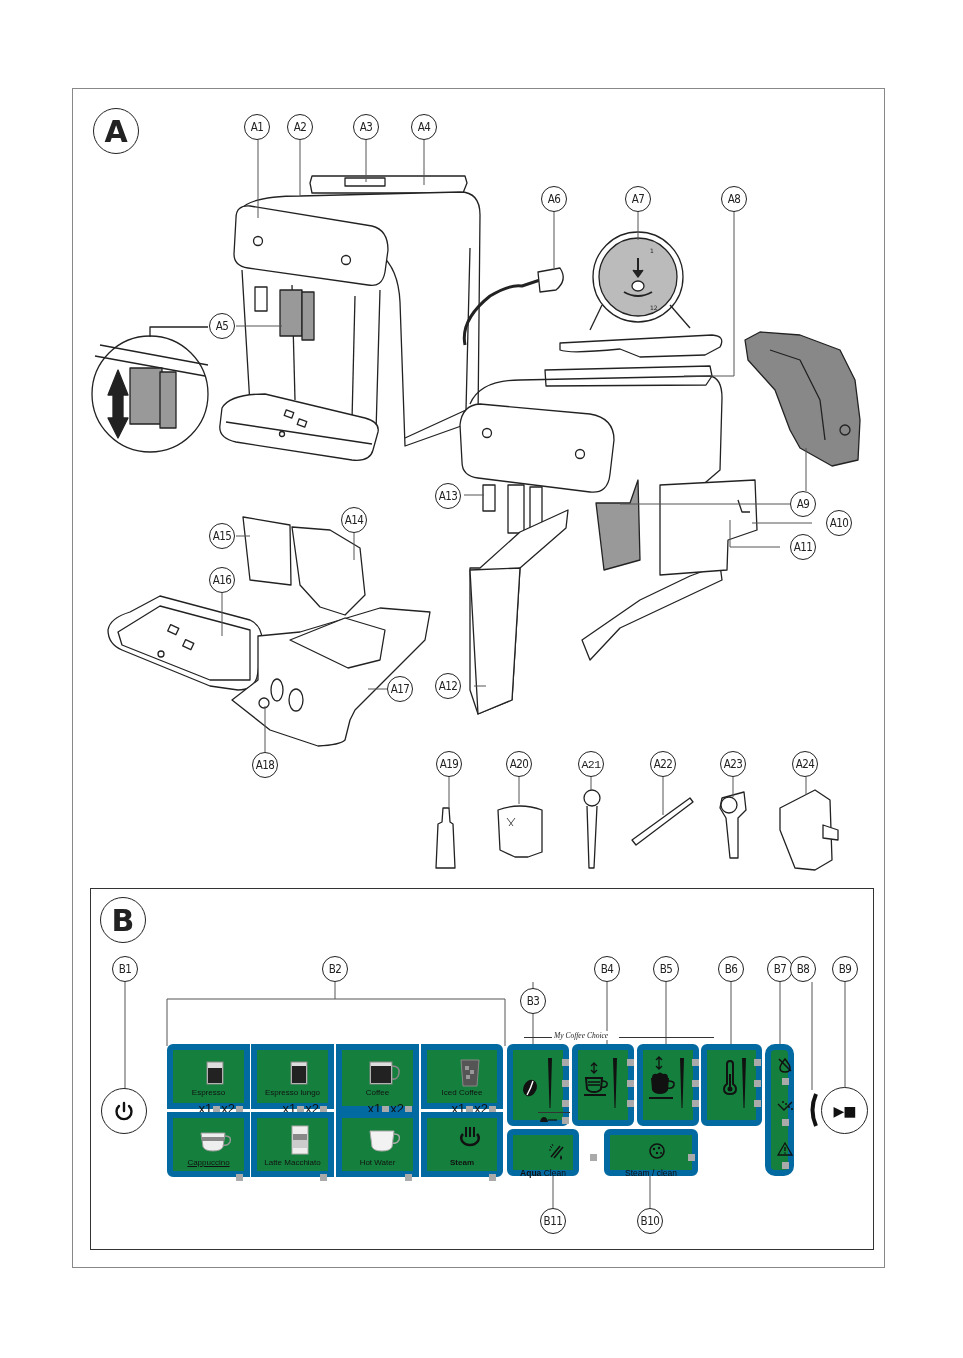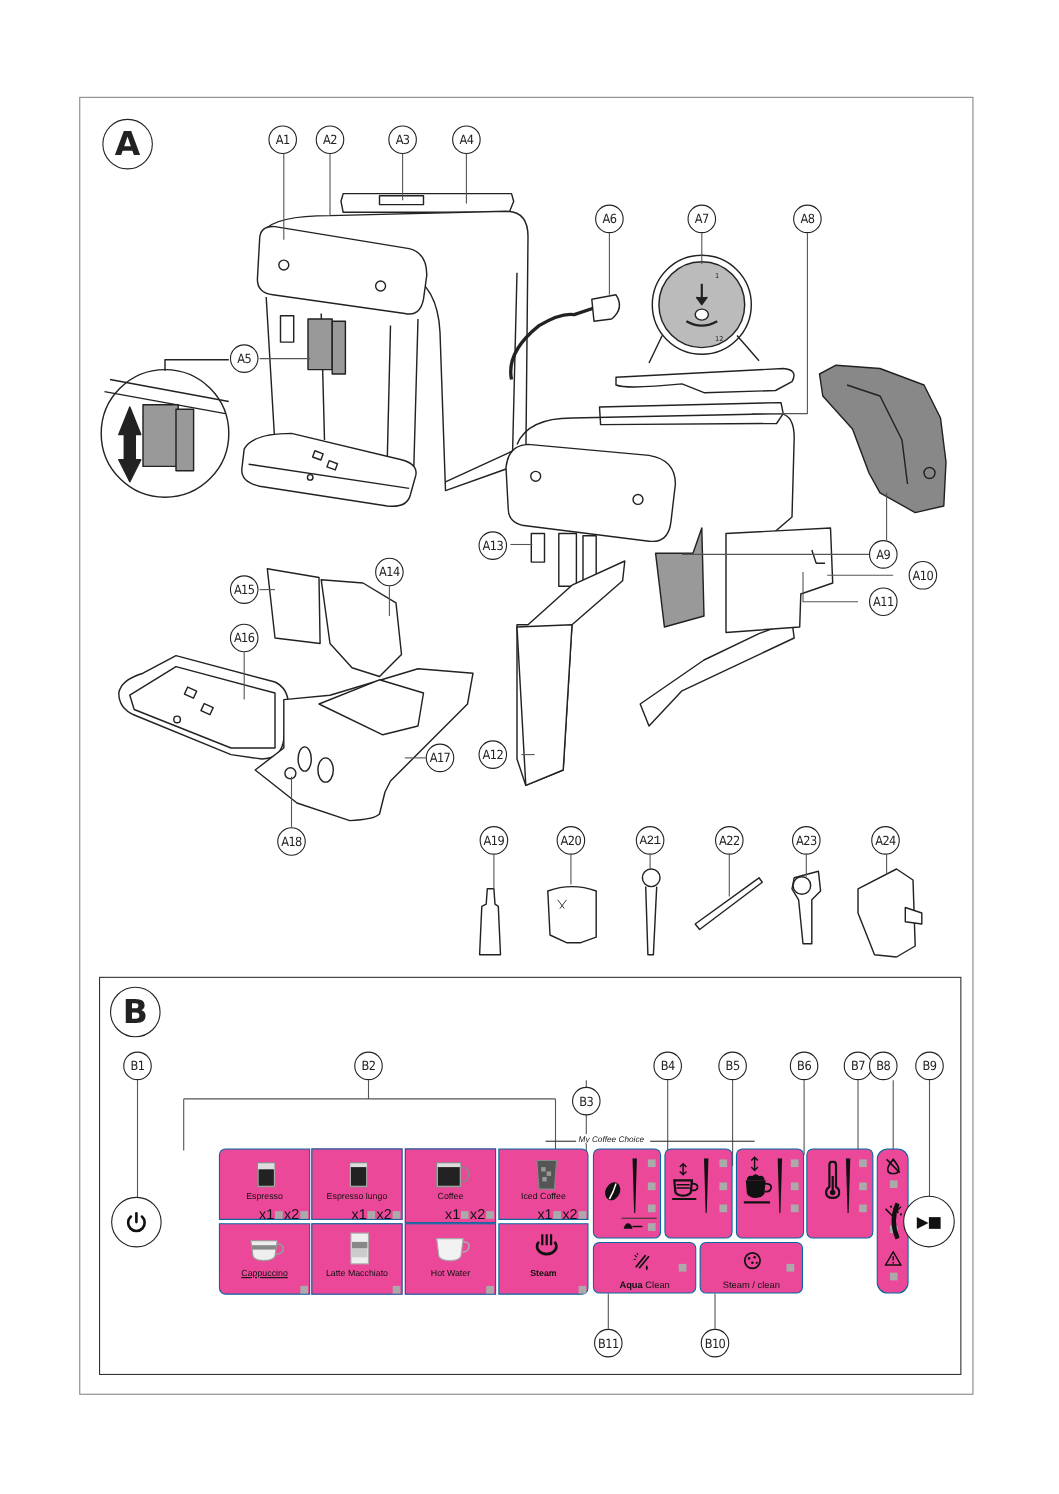--- a/index.html
+++ b/index.html
@@ -2,26 +2,26 @@
 <html><head>
 <meta charset="utf-8">
 <style>
   html,body{margin:0;padding:0;background:#fff;}
   body{width:963px;height:1358px;position:relative;overflow:hidden;font-family:"DejaVu Sans",sans-serif;color:#222;}
   .outer{position:absolute;left:72px;top:88px;width:813px;height:1180px;border:1px solid #888;box-sizing:border-box;}
   .bbox{position:absolute;left:90px;top:888px;width:784px;height:362px;border:1px solid #333;box-sizing:border-box;}
   .big{position:absolute;width:44px;height:44px;border:1.5px solid #222;border-radius:50%;display:flex;align-items:center;justify-content:center;font-family:"DejaVu Sans",sans-serif;font-weight:bold;font-size:30px;background:#fff;}
   .call{position:absolute;width:26px;height:26px;border:1.2px solid #222;border-radius:50%;background:#fff;display:flex;align-items:center;justify-content:center;font-family:"DejaVu Sans Condensed","DejaVu Sans",sans-serif;font-size:11.5px;letter-spacing:-0.5px;box-sizing:border-box;z-index:3;}
   svg.ill{position:absolute;left:0;top:0;}
-  .tile{position:absolute;border:1px solid #0369a1;box-sizing:border-box;background:#ec4899;border-radius:6px;margin-left:32px;}
+  .tile{position:absolute;border:6px solid #0369a1;box-sizing:border-box;background:#15803d;border-radius:6px;}
   .tlabel{position:absolute;left:0;right:0;text-align:center;font-size:8px;font-family:"Liberation Sans",sans-serif;color:#111;}
   .tsub{position:absolute;left:0;right:0;text-align:right;font-size:13px;font-family:"Liberation Sans",sans-serif;color:#111;}
   .sq{display:inline-block;width:7px;height:7px;background:#aaa;vertical-align:middle;margin:0 1px;}
   .led{position:absolute;width:7px;height:7px;background:#aaa;}
-  .mcc{position:absolute;left:496px;top:1032px;width:190px;height:10px;font-size:7.5px;font-style:italic;font-family:Liberation Sans, sans-serif;}
+  .mcc{position:absolute;left:524px;top:1032px;width:190px;height:10px;font-size:7.5px;font-style:italic;font-family:Liberation Serif, serif;}
   .mcc .line{position:absolute;top:5px;height:1px;background:#333;}
   .mcc span{position:absolute;left:28px;top:-1px;background:#fff;padding:0 2px;}
 </style>
 </head>
 <body>
 
 <div class="outer"></div>
 <div class="big" style="left:93px;top:108px;">A</div>
 
 <svg class="ill" width="963" height="890">
@@ -355,21 +355,21 @@
       <path d="M7 14 L7 27" stroke="#111" stroke-width="2"></path>
     </svg>
   <svg style="position:absolute;left:34px;top:8px;" width="6" height="50">
       <path d="M1 0 L5 0 L3.5 50 L2.5 50 Z" fill="#111"></path>
     </svg>
   <div class="led" style="left:47px;top:9px;"></div>
   <div class="led" style="left:47px;top:30px;"></div>
   <div class="led" style="left:47px;top:50px;"></div>
 </div>
 
-<div class="tile" style="left:507px;top:1129px;width:94px;height:47px;">
+<div class="tile" style="left:507px;top:1129px;width:72px;height:47px;">
   <svg style="position:absolute;left:35px;top:8px;" width="18" height="18" viewBox="0 0 18 18">
       <path d="M3 14 L12 3 M6 15 L15 4" stroke="#111" stroke-width="1.6"></path>
       <path d="M2 3 L4 5 M1 7 L3 7 M4 1 L5 3" stroke="#111" stroke-width="1"></path>
       <path d="M13 12 Q15 15 13 17 Q11 15 13 12" fill="#111"></path>
     </svg>
   <div class="led" style="left:77px;top:19px;"></div>
   <div class="tlabel" style="top:33px;font-size:8.5px;"><b>Aqua</b><span> Clean</span></div>
 </div>
 <div class="tile" style="left:604px;top:1129px;width:94px;height:47px;">
   <svg style="position:absolute;left:38px;top:7px;" width="18" height="18" viewBox="0 0 18 18">

